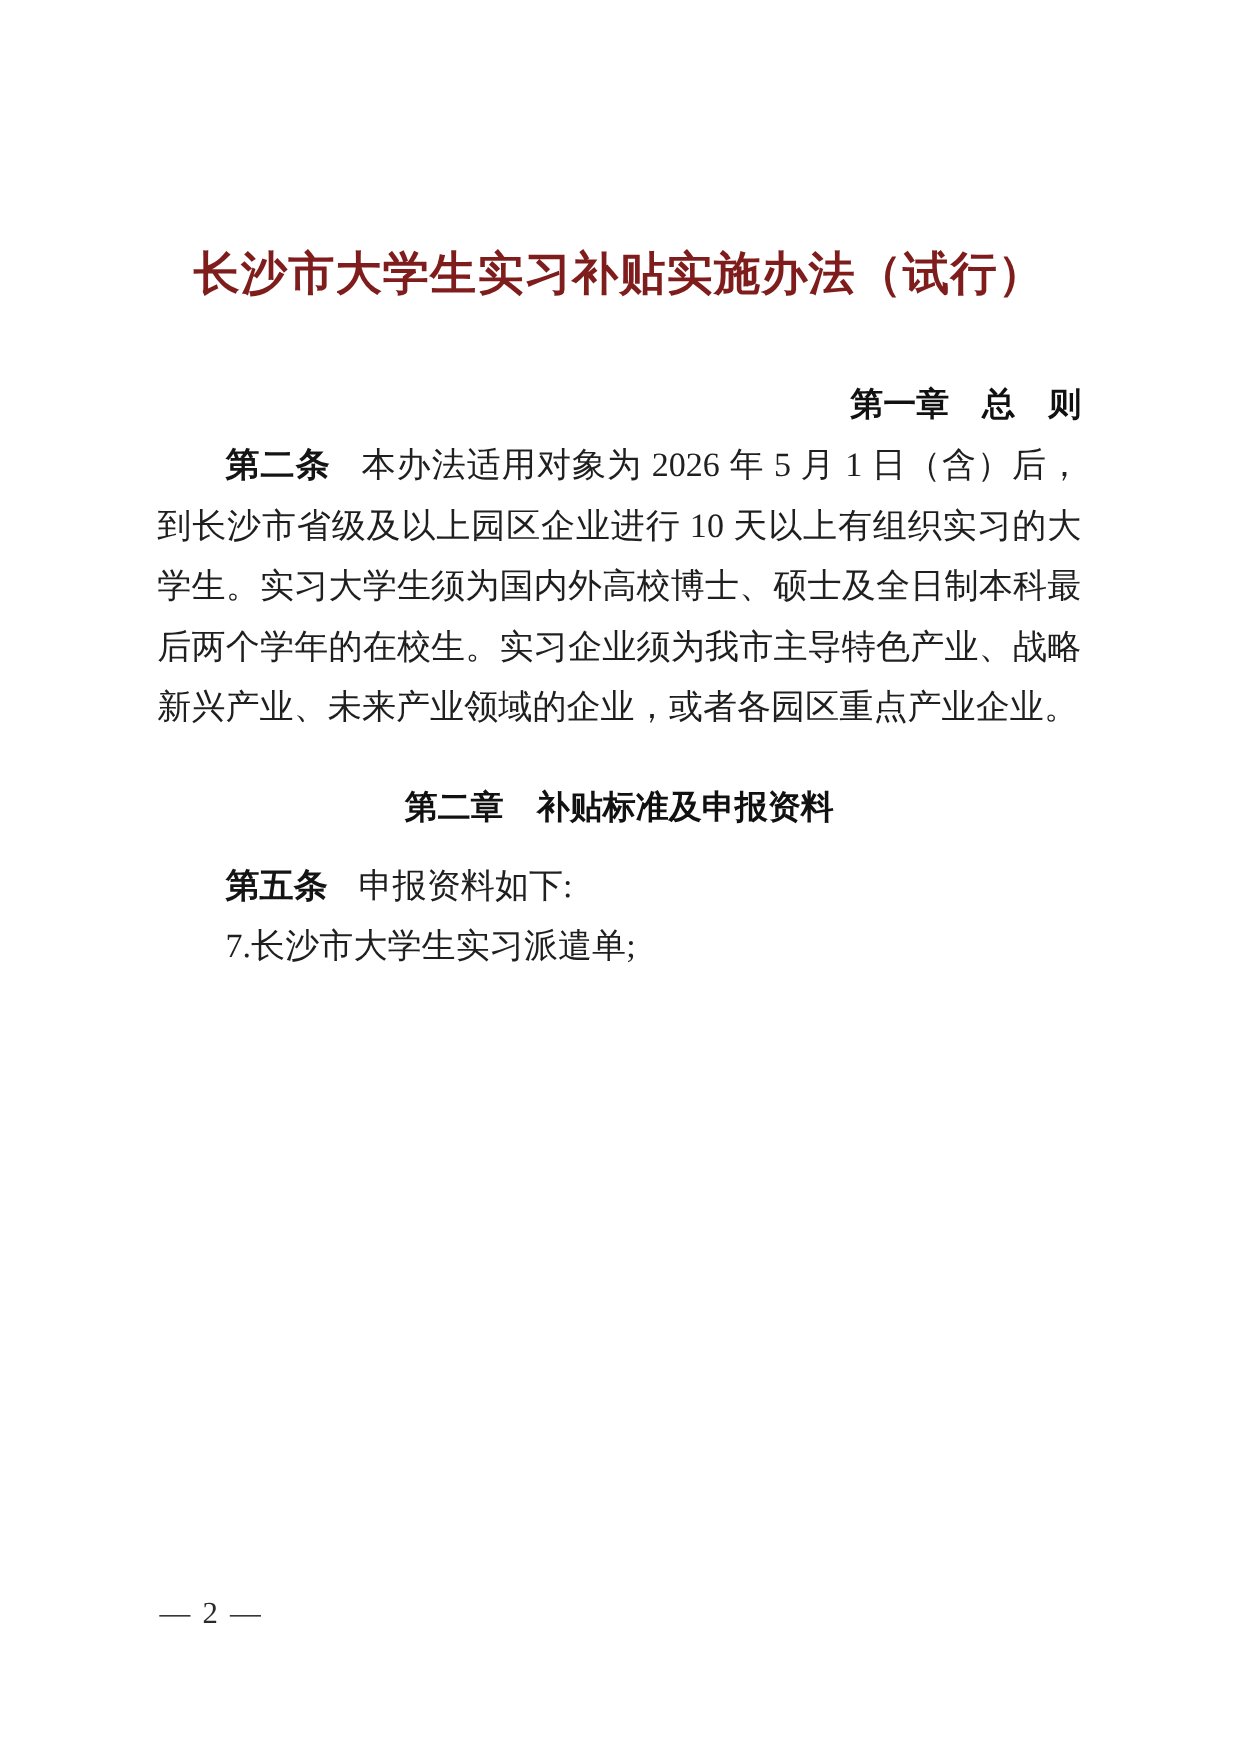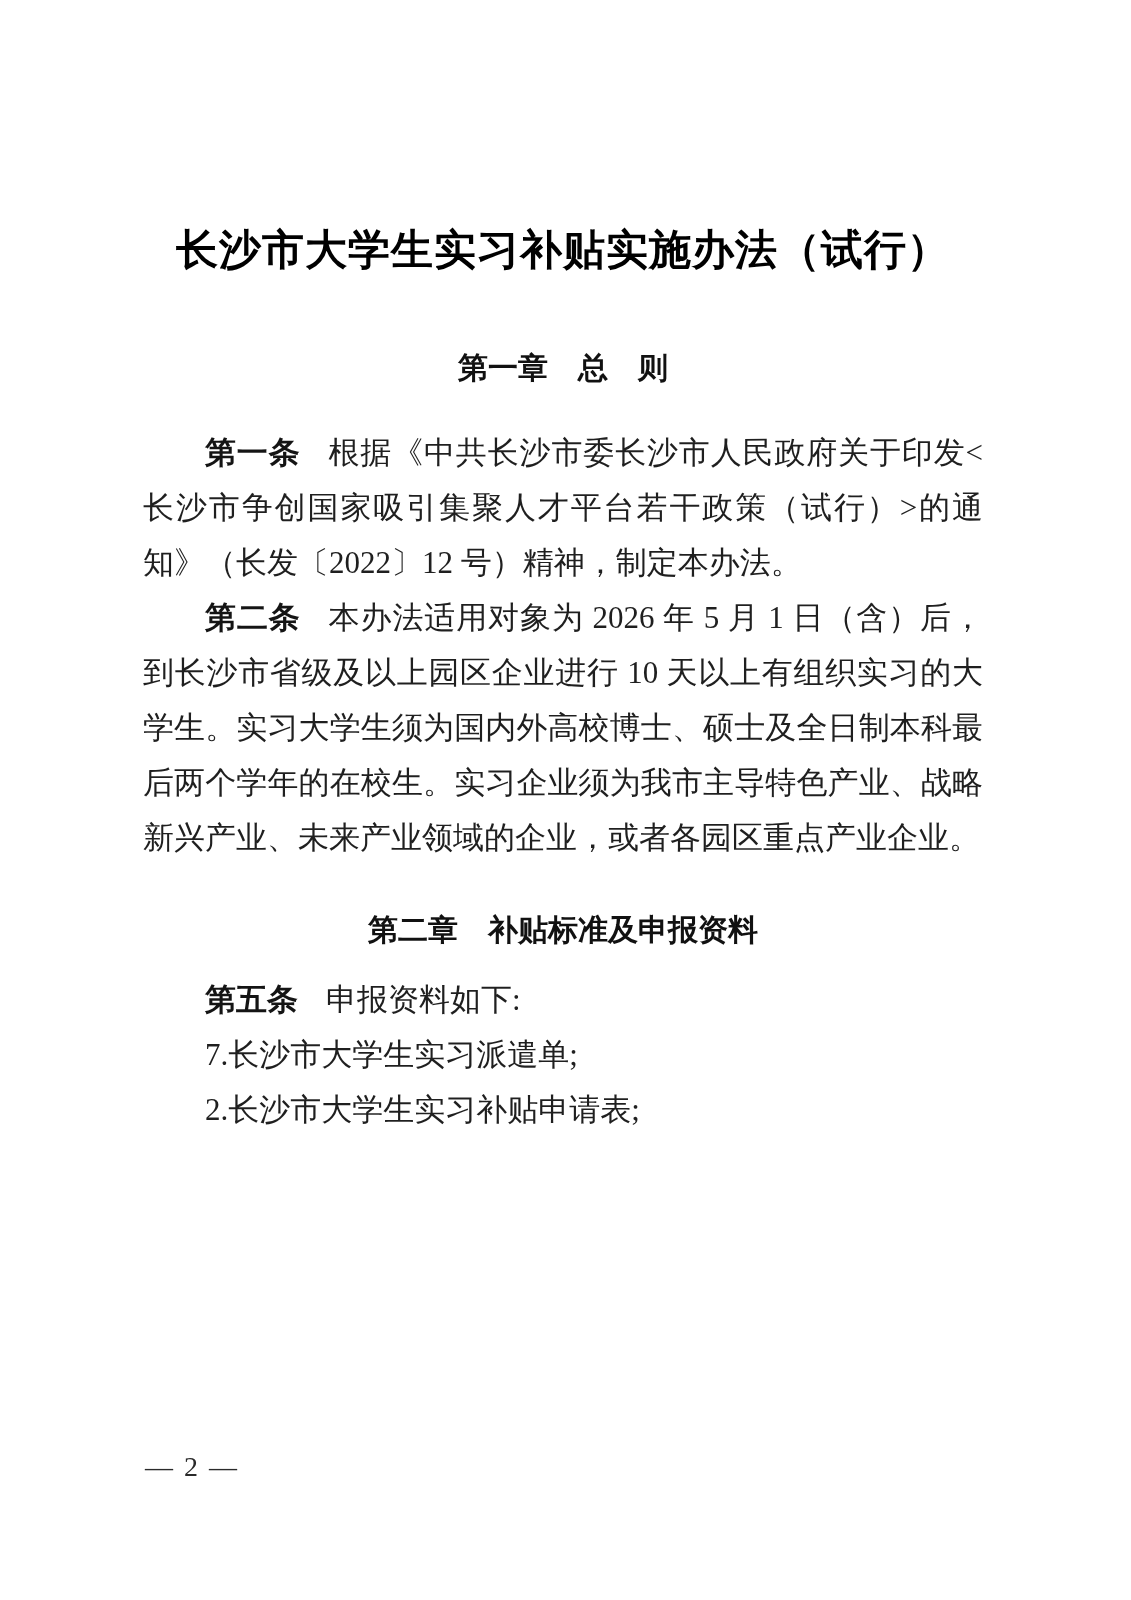--- a/index.html
+++ b/index.html
@@ -20,32 +20,32 @@
   .content {
     padding: 0 148px 0 143px;
   }
   .doc-title {
     margin: 222px 0 0 0;
     text-align: center;
     font-size: 42px;
     line-height: 56px;
     font-weight: 700;
     letter-spacing: 1px;
-    color: #000000;
+    color: #7f1d1d;
     font-family: "Liberation Serif", "DejaVu Serif", serif;
   }
   .chapter-heading {
     text-align: center;
     font-size: 30px;
     line-height: 55px;
     font-weight: 700;
     color: #111111;
     font-family: "Liberation Sans", "DejaVu Sans", sans-serif;
   }
-  .chapter-1 { margin: 62px 0 0 0; }
+  .chapter-1 { margin: 62px 0 0 0; text-align: right; }
   .chapter-2 { margin: 37px 0 0 0; }
   .article {
     margin: 0;
     font-size: 31px;
     line-height: 55px;
     text-align: justify;
     text-indent: 2em;
     color: #1f1f1f;
   }
   .article-first  { margin-top: 30px; }
@@ -78,36 +78,32 @@
 </head>
 <body>
 
 <div class="page">
   <div class="content">
 
     <h1 class="doc-title">长沙市大学生实习补贴实施办法（试行）</h1>
 
     <h2 class="chapter-heading chapter-1">第一章　总　则</h2>
 
-    <p class="article article-first">
-      <span class="article-label">第一条</span><span>根据《中共长沙市委长沙市人民政府关于印发&lt;长沙市争创国家吸引集聚人才平台若干政策（试行）&gt;的通知》（长发〔2022〕12 号）精神，制定本办法。</span>
-    </p>
 
     <p class="article">
       <span class="article-label">第二条</span><span>本办法适用对象为 2026 年 5 月 1 日（含）后，到长沙市省级及以上园区企业进行 10 天以上有组织实习的大学生。实习大学生须为国内外高校博士、硕士及全日制本科最后两个学年的在校生。实习企业须为我市主导特色产业、战略新兴产业、未来产业领域的企业，或者各园区重点产业企业。</span>
     </p>
 
 
     <h2 class="chapter-heading chapter-2">第二章　补贴标准及申报资料</h2>
 
 
     <p class="article article-fifth">
       <span class="article-label">第五条</span><span>申报资料如下:</span>
     </p>
 
     <p class="list-item">7.长沙市大学生实习派遣单;</p>
 
-    <p class="list-item">2.长沙市大学生实习补贴申请表;</p>
 
   </div>
 
   <div class="page-number">— 2 —</div>
 </div>
 
 </body></html>

